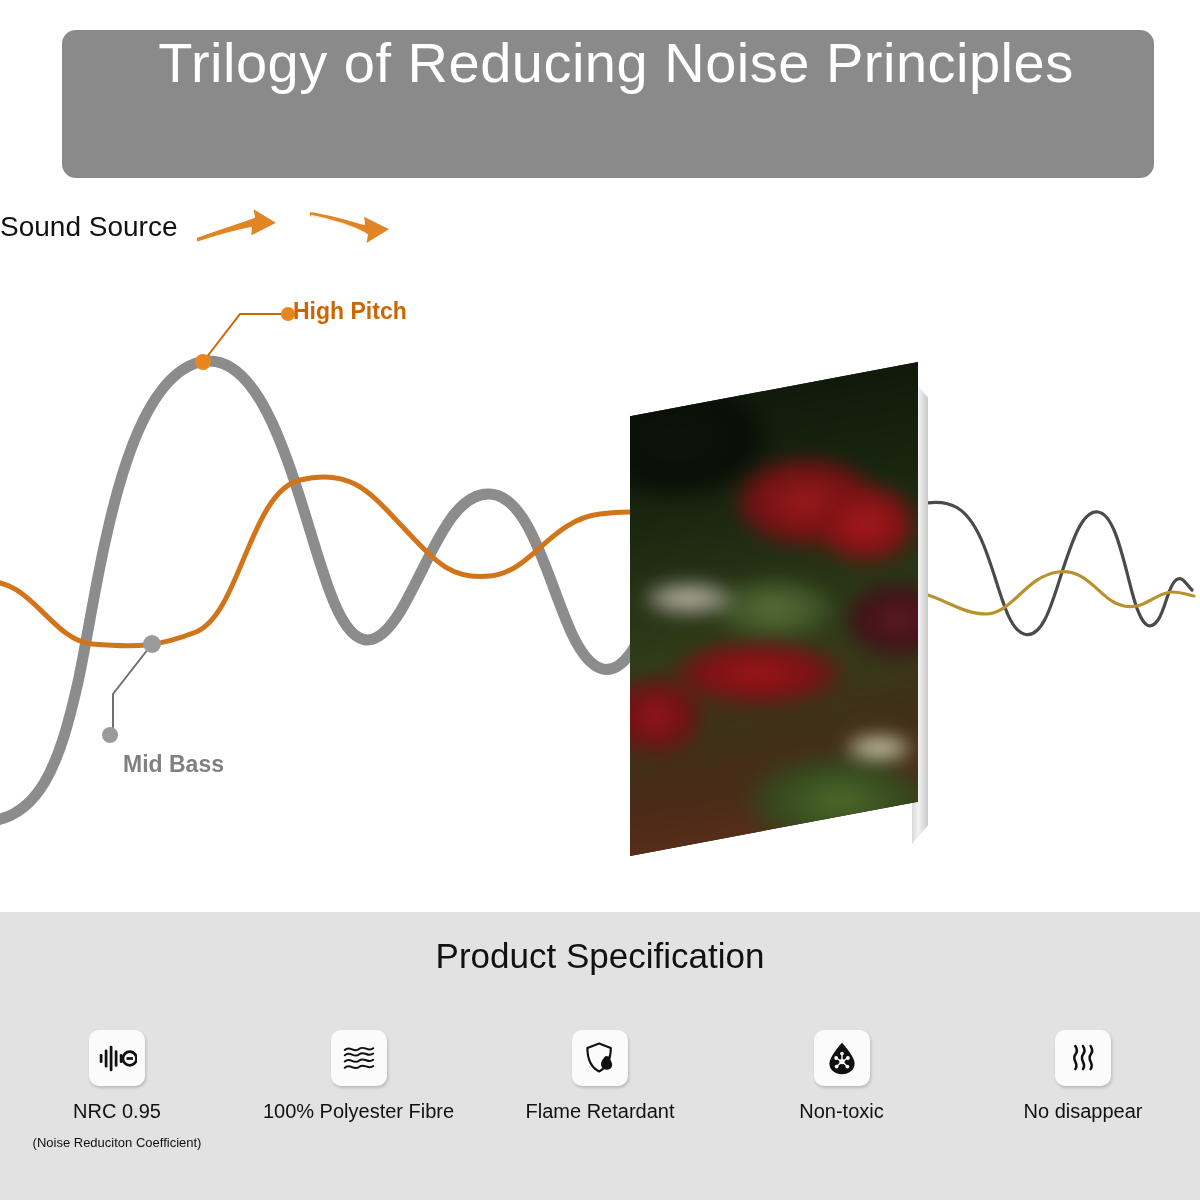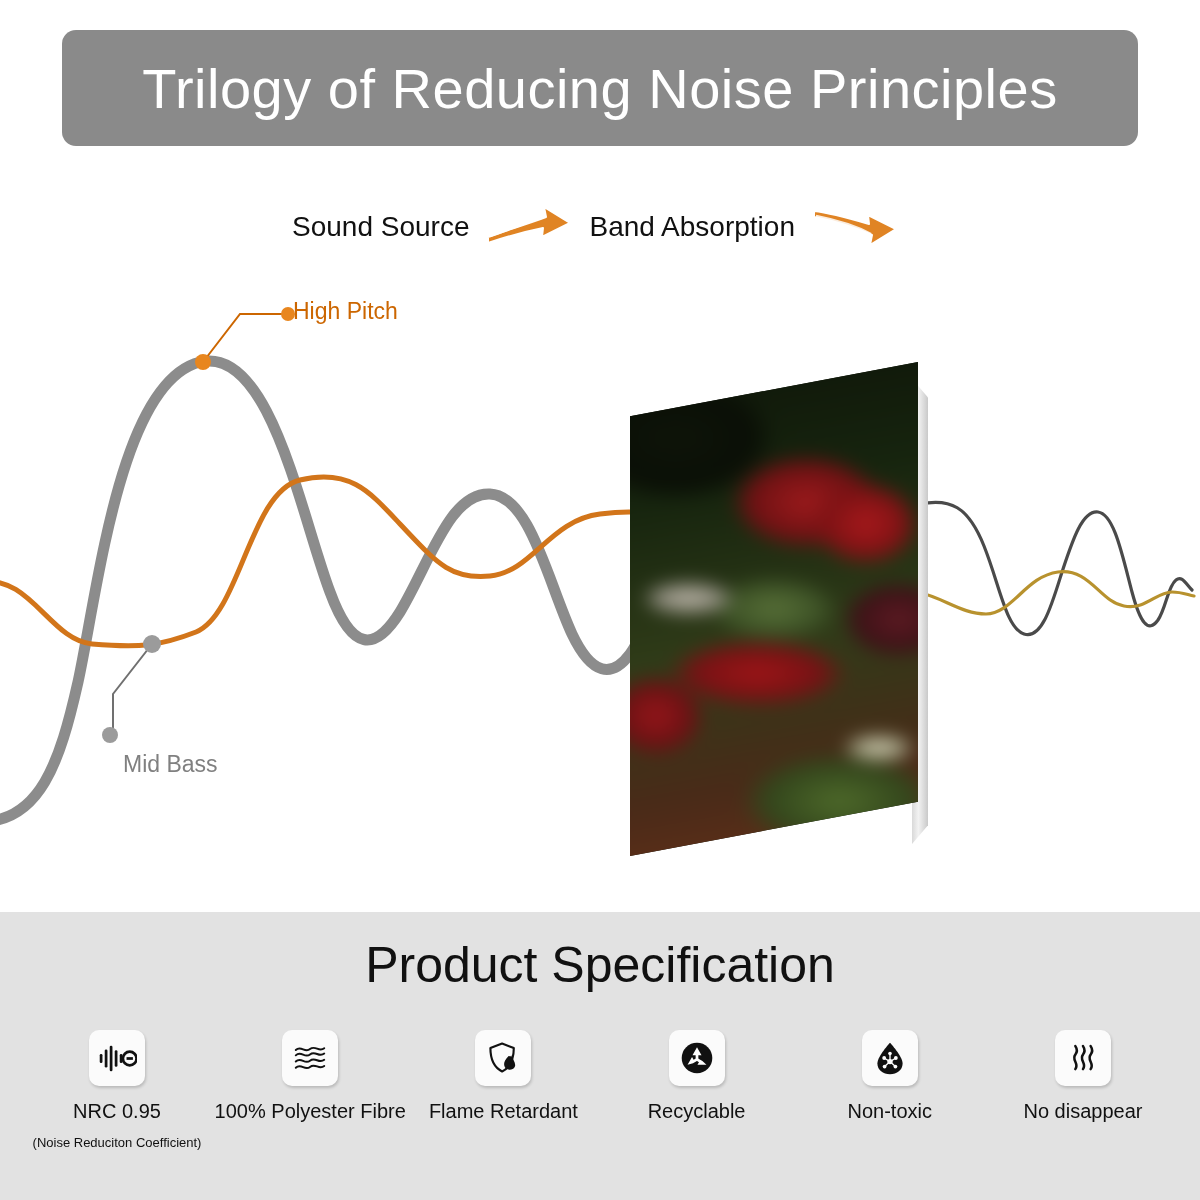--- a/index.html
+++ b/index.html
@@ -14,46 +14,46 @@
     overflow: hidden;
     position: relative;
   }
 
   
   .title-banner {
     position: absolute;
     left: 62px;
     top: 30px;
     width: 1076px;
-    height: 116px;
+    height: 148px;
     background: #8a8a8a;
     border-radius: 14px;
     display: flex;
-    align-items: center;
+    align-items: flex-start;
     justify-content: center;
+    padding-left: 16px;
   }
   .title-banner .title-text {
     color: #ffffff;
     font-size: 56px;
     font-weight: 400;
     letter-spacing: 0.5px;
     font-family: "Liberation Sans", sans-serif;
     white-space: nowrap;
   }
 
   
   .flow-row {
     position: absolute;
     left: 0;
     top: 200px;
     width: 1200px;
     height: 54px;
     display: flex;
     align-items: center;
-    justify-content: center;
     gap: 7px;
   }
   .flow-label {
     font-size: 28px;
     color: #111111;
     font-weight: 500;
     white-space: nowrap;
     font-family: "Liberation Sans", sans-serif;
   }
   .flow-arrow {
@@ -65,20 +65,21 @@
   }
 
   
   .diagram {
     position: absolute;
     left: 0;
     top: 262px;
     width: 1200px;
     height: 650px;
     overflow: hidden;
+    font-weight: bold;
   }
   .waves-svg {
     position: absolute;
     left: 0;
     top: 0;
     width: 1200px;
     height: 650px;
   }
 
   .callout-text {
@@ -153,21 +154,21 @@
     width: 1200px;
     height: 288px;
     background: #e2e2e2;
   }
   .spec-title {
     position: absolute;
     left: 0;
     top: 24px;
     width: 1200px;
     text-align: center;
-    font-size: 50px;
+    font-size: 35px;
     color: #111111;
     font-family: "Liberation Sans", sans-serif;
   }
   .spec-items {
     position: absolute;
     left: 0;
     top: 118px;
     width: 1200px;
     display: flex;
     align-items: flex-start;
@@ -220,21 +221,20 @@
 
   <div class="flow-label">Sound Source</div>
 
   <span class="flow-arrow">
     <svg viewBox="0 0 86 48" width="86" height="48">
       <path d="M2 34 C 24 26, 44 20, 60 14 L 58 4 L 84 20 L 56 34 L 57 25 C 42 28, 20 34, 2 40 Z" fill="#e08424" stroke="#ffffff" stroke-width="2" stroke-linejoin="round"></path>
       <path d="M4 33 C 26 25, 45 19, 59 13" fill="none" stroke="#ffffff" stroke-width="2.4" opacity="0.85"></path>
     </svg>
   </span>
 
-  <div class="flow-label">Band Absorption</div>
 
   <span class="flow-arrow">
     <svg viewBox="0 0 86 48" width="86" height="48">
       <path d="M2 14 C 22 18, 42 24, 60 32 L 58 42 L 84 26 L 56 12 L 57 21 C 40 16, 20 10, 2 8 Z" fill="#e08424" stroke="#ffffff" stroke-width="2" stroke-linejoin="round"></path>
       <path d="M4 13 C 24 17, 44 23, 59 31" fill="none" stroke="#ffffff" stroke-width="2.4" opacity="0.85"></path>
     </svg>
   </span>
 
 </div>
 
@@ -343,33 +343,20 @@
     <div class="spec-item">
       <div class="spec-icon">
         <svg viewBox="0 0 40 40" width="36" height="36">
           <path d="M19 4 L 32 9 C 32 22, 27 31, 19 35 C 11 31, 6 22, 6 9 Z" fill="none" stroke="#111111" stroke-width="2.4" stroke-linejoin="round"></path>
           <path d="M26 18 C 22 22, 20 26, 22 30 C 24 34, 31 34, 33 30 C 35 26, 31 22, 29 17 C 28.4 19.6, 27.4 17, 26 18 Z" fill="#111111"></path>
         </svg>
       </div>
       <div class="spec-label">Flame Retardant</div>
     </div>
 
-    <div class="spec-item">
-      <div class="spec-icon">
-        <svg viewBox="0 0 40 40" width="36" height="36">
-          <circle cx="20" cy="20" r="17" fill="#111111"></circle>
-          <g fill="#ffffff">
-            <path d="M20 8 L 25 17 L 21.5 17 L 21.5 21 L 18.5 21 L 18.5 17 L 15 17 Z"></path>
-            <path d="M9.5 27.5 L 14.5 19 L 16.2 21.9 L 19.8 19.9 L 21.3 22.5 L 15.6 25.8 Z"></path>
-            <path d="M30.5 27.5 L 20.5 27.5 L 22.2 24.6 L 18.8 22.6 L 20.3 20 L 26 23.3 Z"></path>
-          </g>
-        </svg>
-      </div>
-      <div class="spec-label">Recyclable</div>
-    </div>
 
     <div class="spec-item">
       <div class="spec-icon">
         <svg viewBox="0 0 40 40" width="36" height="36">
           <path d="M20 3 C 20 3, 34 18, 34 26 C 34 33.2, 27.7 38, 20 38 C 12.3 38, 6 33.2, 6 26 C 6 18, 20 3, 20 3 Z" fill="#111111"></path>
           <g fill="#ffffff">
             <circle cx="20" cy="24" r="3"></circle>
             <circle cx="13.5" cy="20" r="2.1"></circle>
             <circle cx="26.5" cy="20" r="2.1"></circle>
             <circle cx="14" cy="29.5" r="2.1"></circle>

